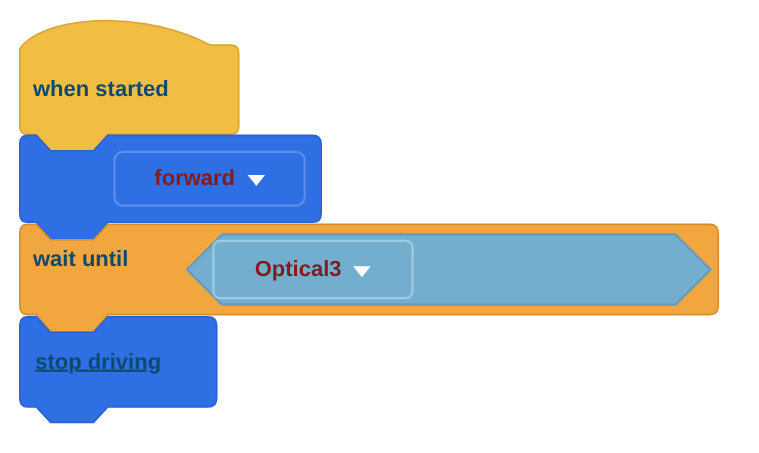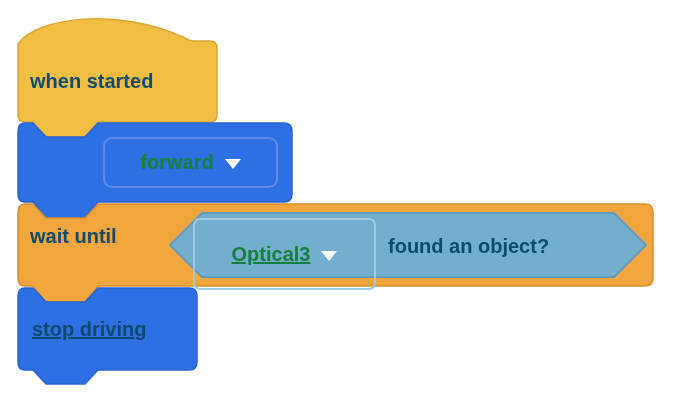--- a/index.html
+++ b/index.html
@@ -31,39 +31,38 @@
     white-space: nowrap;
     user-select: none;
   }
   .dropdown {
     position: absolute;
     display: flex;
     align-items: center;
     justify-content: center;
     gap: 11px;
     box-sizing: border-box;
-    color: #15803d;
+    color: #7f1d1d;
     font-weight: 700;
     font-size: 20px;
     white-space: nowrap;
     cursor: pointer;
     user-select: none;
   }
   .dropdown.on-blue {
     left: 103px; top: 137px;
     width: 175px; height: 51px;
     border: 2px solid #5c8dea;
     border-radius: 9px;
   }
   .dropdown.on-cyan {
     left: 193px; top: 218px;
-    width: 183px; height: 72px;
+    width: 183px; height: 54px;
     border: 2px solid #9fcbe0;
     border-radius: 7px;
-    text-decoration: underline;
   }
   .caret-down {
     width: 0; height: 0;
     border-left: 8px solid transparent;
     border-right: 8px solid transparent;
     border-top: 10px solid #ffffff;
     margin-top: 3px;
   }
 </style>
 </head>
@@ -163,17 +162,16 @@
     <span class="caret-down"></span>
   </div>
 
   <div class="block-label" style="left:30px; top:224px;">wait until</div>
 
   <div class="dropdown on-cyan">
     <span>Optical3</span>
     <span class="caret-down"></span>
   </div>
 
-  <div class="block-label" style="left:388px; top:234px;">found an object?</div>
 
   <div class="block-label" style="left:32px; top:317px;text-decoration:underline;">stop driving</div>
 
 </div>
 
 </body></html>

